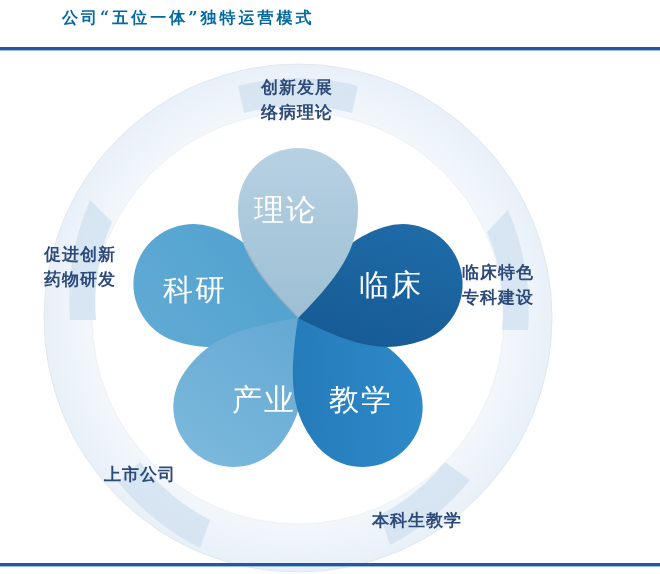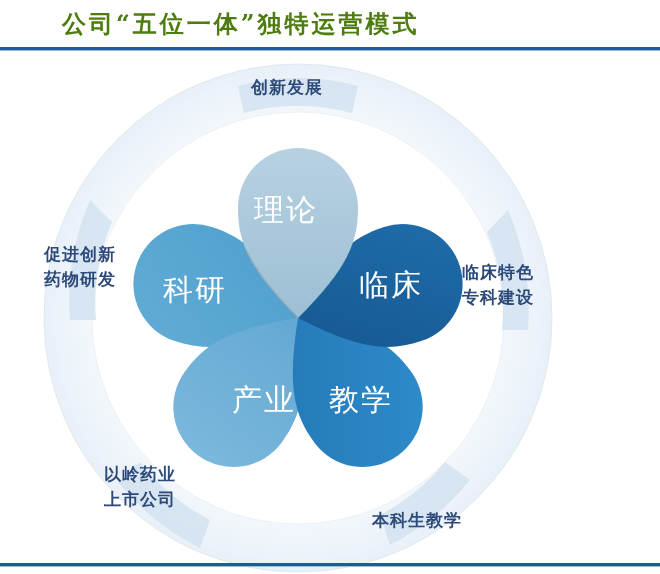--- a/index.html
+++ b/index.html
@@ -1,19 +1,19 @@
 <!DOCTYPE html>
 <html><head>
 <meta charset="utf-8">
 <style>
   html, body { margin:0; padding:0; background:#ffffff; }
   body { width:660px; height:574px; position:relative; overflow:hidden; font-family:"DejaVu Sans", sans-serif; }
   .title {
-    position:absolute; left:62px; top:8px; font-size:24px; font-weight:bold;
-    color:#4d7c0f; letter-spacing:3px; font-family:"DejaVu Serif", serif;
+    position:absolute; left:62px; top:8px; font-size:16px; font-weight:bold;
+    color:#0369a1; letter-spacing:3px; font-family:"DejaVu Serif", serif;
   }
   .rule-top { position:absolute; left:0; top:47px; width:660px; height:3px; background:#1f5a9e; }
   .rule-top2 { position:absolute; left:0; top:50px; width:660px; height:1px; background:#9fbcdc; }
   .rule-bot { position:absolute; left:0; top:563px; width:660px; height:3px; background:#1f5a9e; }
   .rule-bot2 { position:absolute; left:0; top:566px; width:660px; height:1px; background:#9fbcdc; }
   svg.diagram { position:absolute; left:0; top:0; }
   .outer-label {
     position:absolute; font-size:17px; line-height:25px; color:#2d4a7a; font-weight:bold;
     letter-spacing:1px; white-space:nowrap;
   }
@@ -99,32 +99,32 @@
     </g>
   </g>
 </svg>
 
 <div class="petal-label" style="left:254px; top:190px;">理论</div>
 <div class="petal-label" style="left:359px; top:265px;">临床</div>
 <div class="petal-label" style="left:329px; top:380px;">教学</div>
 <div class="petal-label" style="left:200px; top:380px;margin-left:32px;">产业</div>
 <div class="petal-label" style="left:163px; top:270px;">科研</div>
 
-<div class="outer-label" style="left:251px; top:75px;text-align:right;">
+<div class="outer-label" style="left:261px; top:75px;text-align:right;">
   <div>创新发展</div>
+  <div>络病理论</div>
 </div>
 <div class="outer-label" style="left:462px; top:226px;margin-top:34px;">
   <div>临床特色</div>
   <div>专科建设</div>
 </div>
 <div class="outer-label" style="left:372px; top:462px;margin-top:46px;">
   <div>本科生教学</div>
 </div>
 <div class="outer-label" style="left:104px; top:462px;">
-  <div>以岭药业</div>
   <div>上市公司</div>
 </div>
 <div class="outer-label" style="left:44px; top:242px;">
   <div>促进创新</div>
   <div>药物研发</div>
 </div>
 
 <div class="rule-bot"></div>
 <div class="rule-bot2"></div>
 

